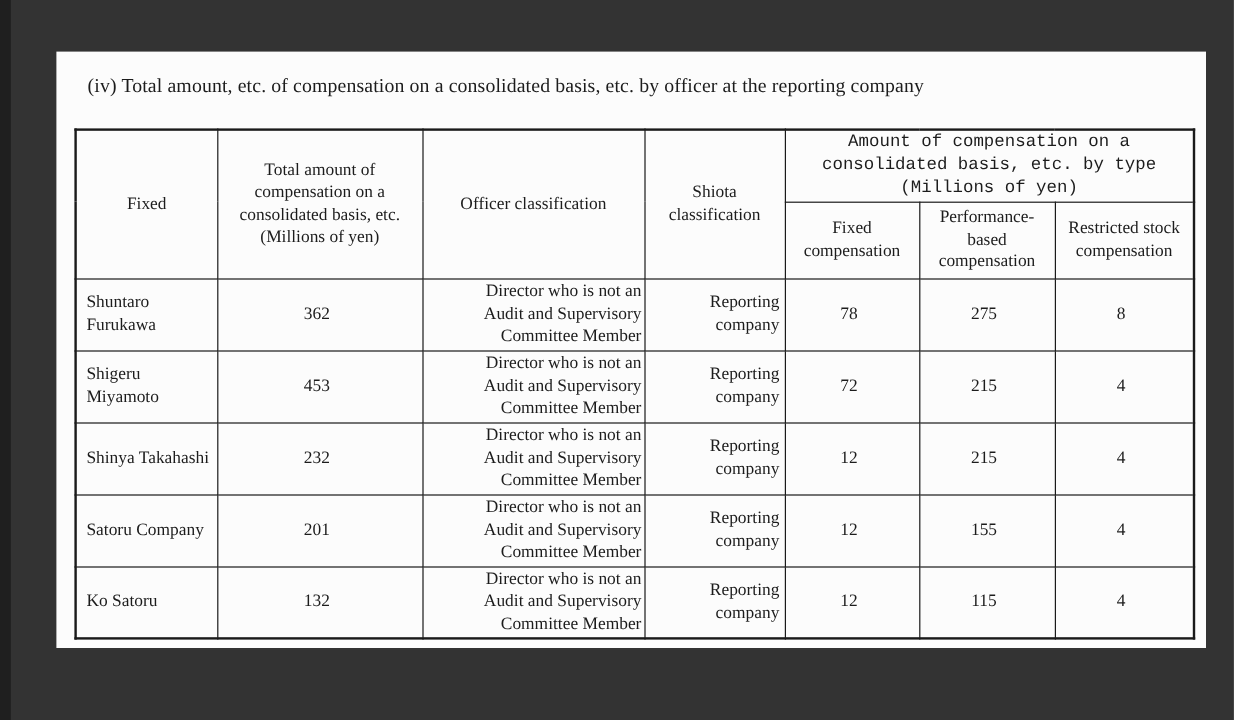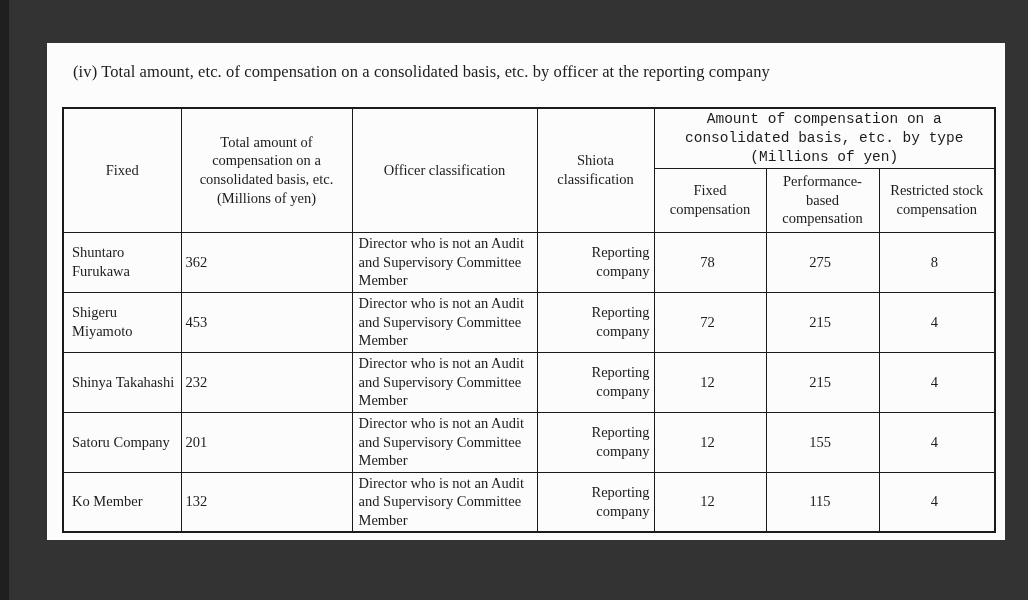--- a/index.html
+++ b/index.html
@@ -55,22 +55,22 @@
     vertical-align: middle;
     line-height: 1.3;
     padding: 1px 4px;
     overflow: hidden;
   }
   .comp-table th { text-align: center; }
   tr.hdr-top th.group-hdr { height: 39px; font-family: Liberation Mono, monospace; }
   tr.hdr-sub th { height: 61px; }
   tr.data-row { height: 60px; }
   td.cell-name   { text-align: left;  padding-left: 8px; }
-  td.cell-total  { text-align: left; padding-right: 9px; }
-  td.cell-officer{ text-align: left;  padding-left: 6px; padding-right: 2px; }
+  td.cell-total  { text-align: center; padding-right: 9px; }
+  td.cell-officer{ text-align: right;  padding-left: 24px; padding-right: 2px; }
   td.cell-company{ text-align: right;  padding-left: 8px; }
   td.cell-num    { text-align: center; padding-right: 9px; }
 </style>
 </head>
 <body>
 
 <div class="viewport">
   <div class="left-bar"></div>
 
   <div class="doc-page">
@@ -132,21 +132,21 @@
         <tr class="data-row">
           <td class="cell-name">Satoru Company</td>
           <td class="cell-total">201</td>
           <td class="cell-officer">Director who is not an Audit and Supervisory Committee Member</td>
           <td class="cell-company">Reporting company</td>
           <td class="cell-num">12</td>
           <td class="cell-num">155</td>
           <td class="cell-num">4</td>
         </tr>
         <tr class="data-row">
-          <td class="cell-name">Ko Member</td>
+          <td class="cell-name">Ko Satoru</td>
           <td class="cell-total">132</td>
           <td class="cell-officer">Director who is not an Audit and Supervisory Committee Member</td>
           <td class="cell-company">Reporting company</td>
           <td class="cell-num">12</td>
           <td class="cell-num">115</td>
           <td class="cell-num">4</td>
         </tr>
       </tbody>
     </table>
   </div>

